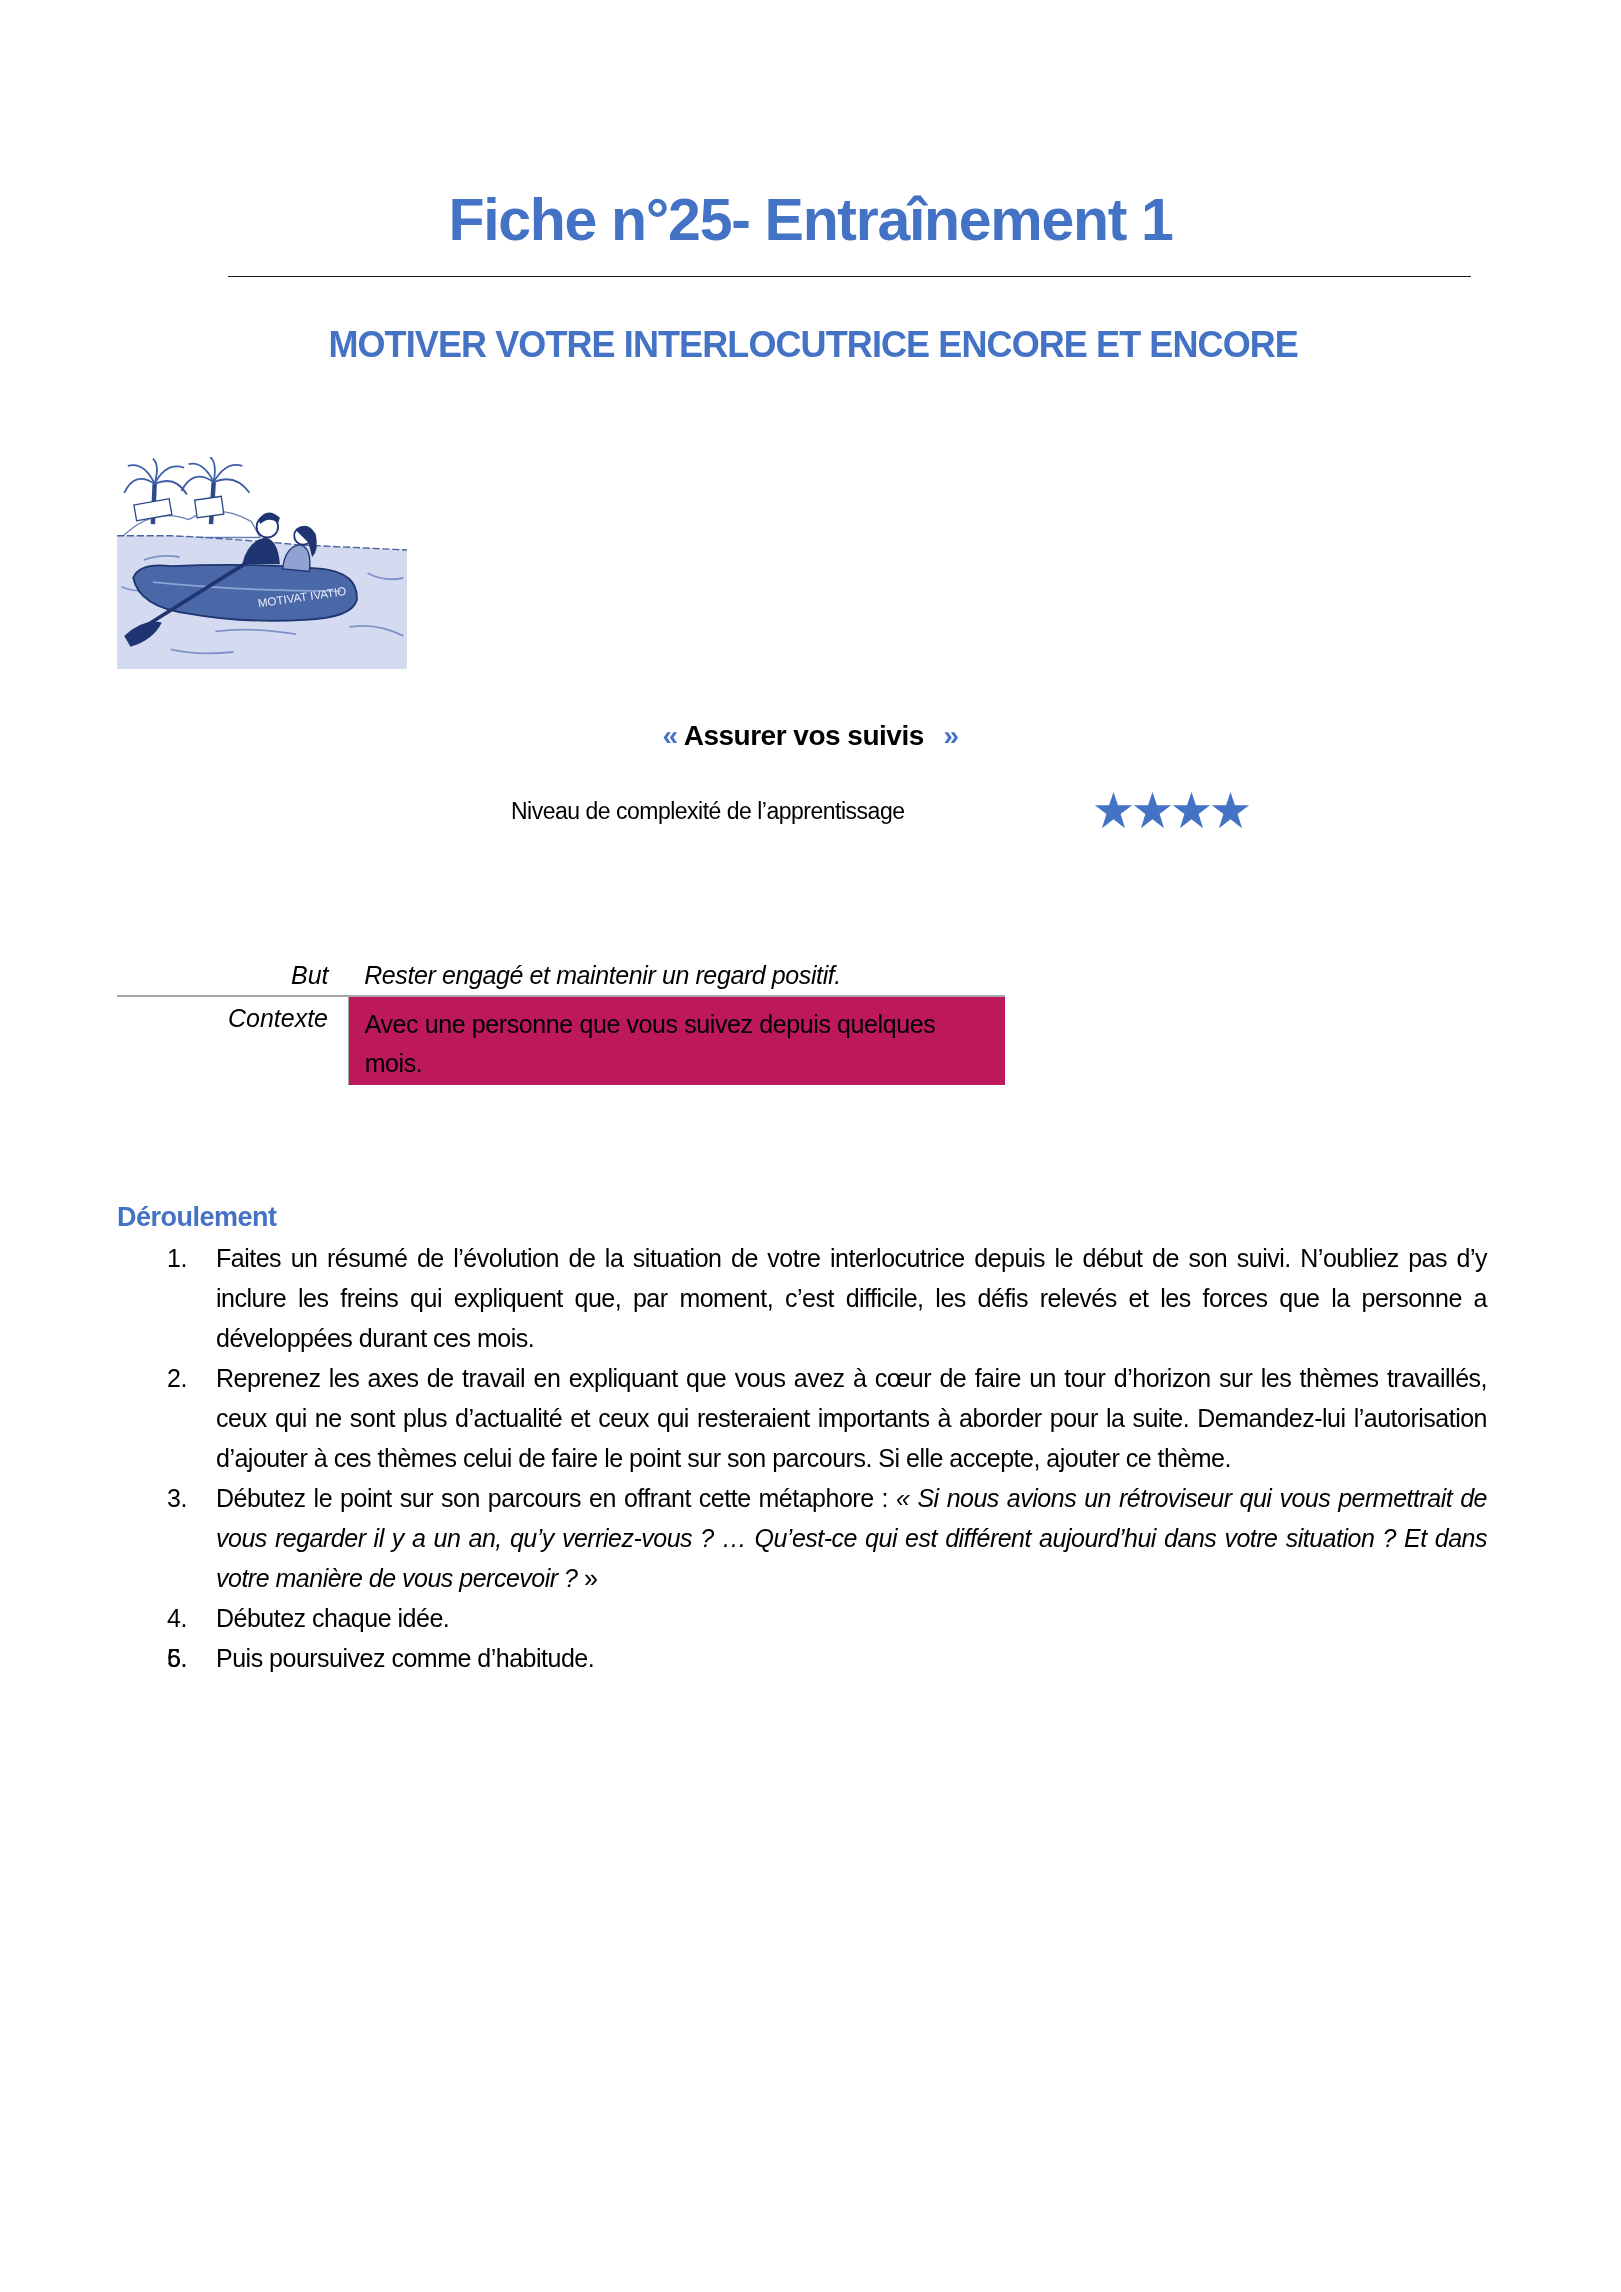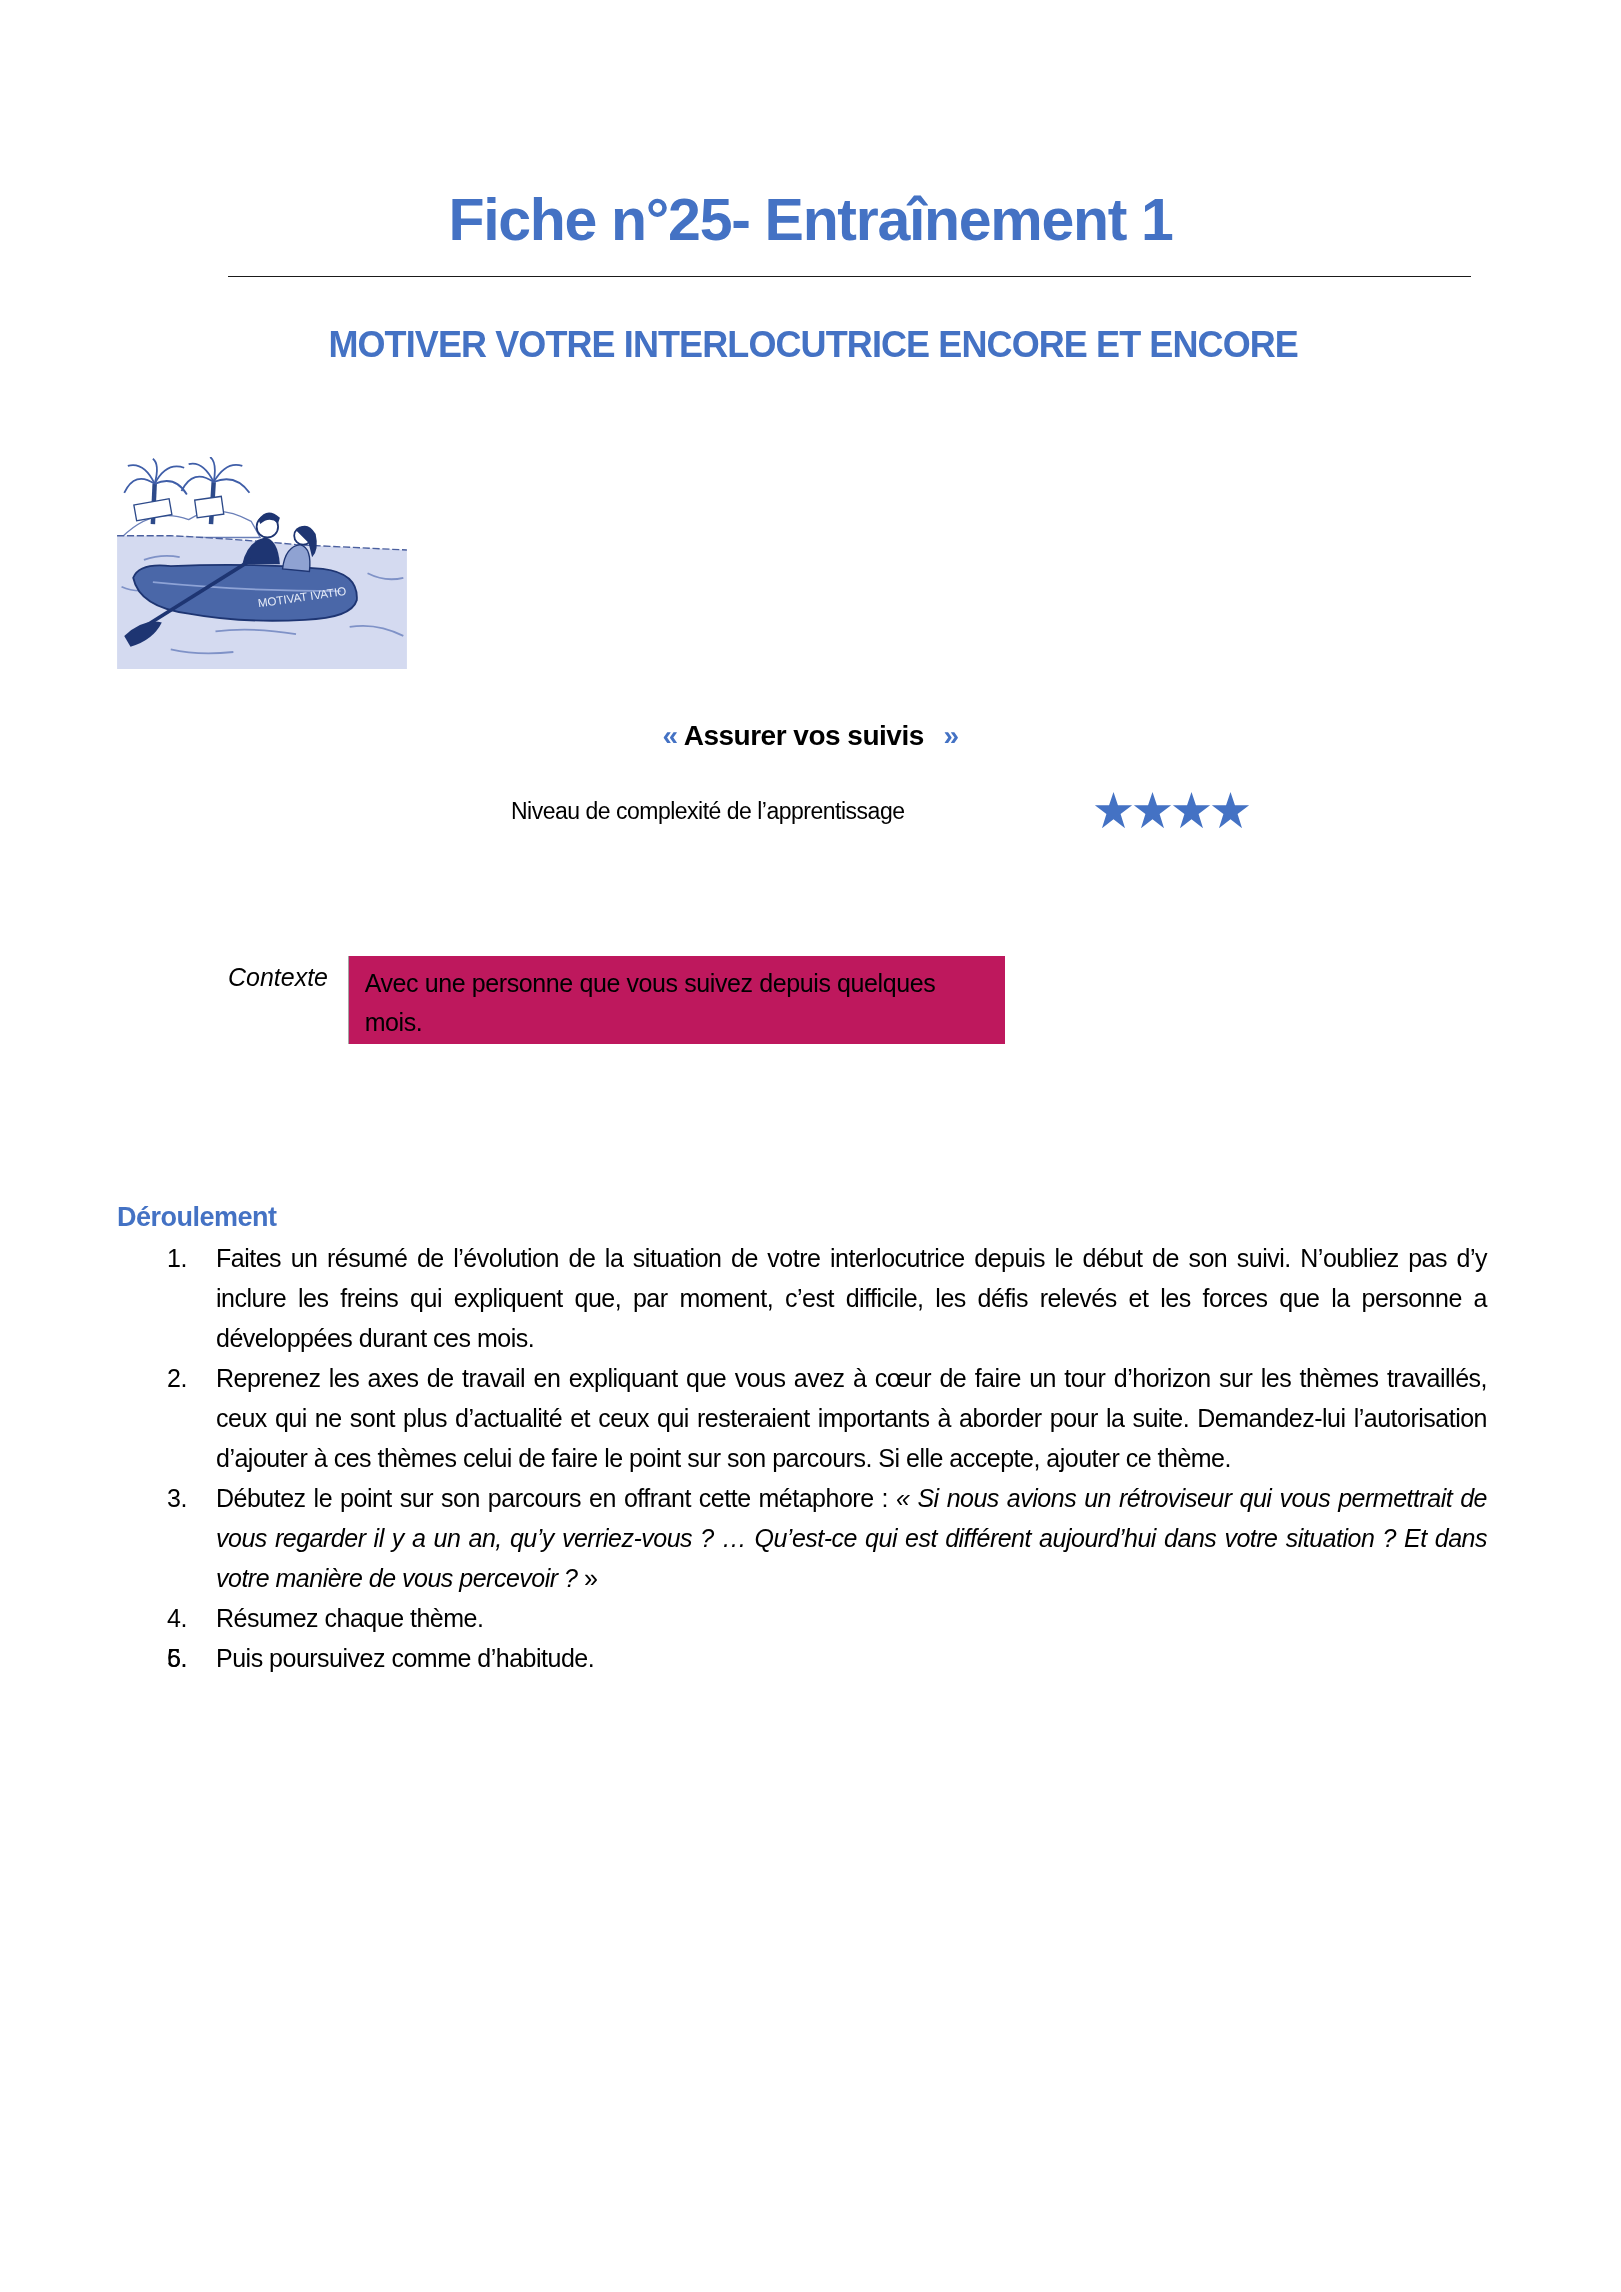--- a/index.html
+++ b/index.html
@@ -123,20 +123,26 @@
   <svg class="star" viewBox="0 0 44 46">
       <polygon points="22,2 27,17 43,17 30,27 35,43 22,33 9,43 14,27 1,17 17,17" fill="#4472c4"></polygon>
     </svg>
   <svg class="star" viewBox="0 0 44 46">
       <polygon points="22,2 27,17 43,17 30,27 35,43 22,33 9,43 14,27 1,17 17,17" fill="#4472c4"></polygon>
     </svg>
 </div>
 
 <table class="abs info-table">
   <tbody>
+      <tr class="row-goal">
+    <td class="lbl">But</td>
+    <td class="val">
+          <span class="val-text">Rester engagé et maintenir un regard positif.</span>
+        </td>
+  </tr>
   <tr class="row-context">
     <td class="lbl">Contexte</td>
     <td class="val">
           <span class="val-text">Avec une personne que vous suivez depuis quelques mois.</span>
         </td>
   </tr>
 </tbody>
   </table>
 
 <div class="abs section-heading">Déroulement</div>
@@ -149,21 +155,21 @@
   <li>
     <span class="num">2.</span>
     <span>Reprenez les axes de travail en expliquant que vous avez à cœur de faire un tour d’horizon sur les thèmes travaillés, ceux qui ne sont plus d’actualité et ceux qui resteraient importants à aborder pour la suite. Demandez-lui l’autorisation d’ajouter à ces thèmes celui de faire le point sur son parcours. Si elle accepte, ajouter ce thème.</span>
   </li>
   <li>
     <span class="num">3.</span>
     <span>Débutez le point sur son parcours en offrant cette métaphore : </span><em>« Si nous avions un rétroviseur qui vous permettrait de vous regarder il y a un an, qu’y verriez-vous ? … Qu’est-ce qui est différent aujourd’hui dans votre situation ? Et dans votre manière de vous percevoir ?</em><span> »</span>
   </li>
   <li>
     <span class="num">4.</span>
-    <span>Résumez chaque thème.</span>
+    <span>Débutez chaque idée.</span>
   </li>
   <li>
     <span class="num">5.</span>
   </li>
   <li>
     <span class="num">6.</span>
     <span>Puis poursuivez comme d’habitude.</span>
   </li>
 </ol>
 

